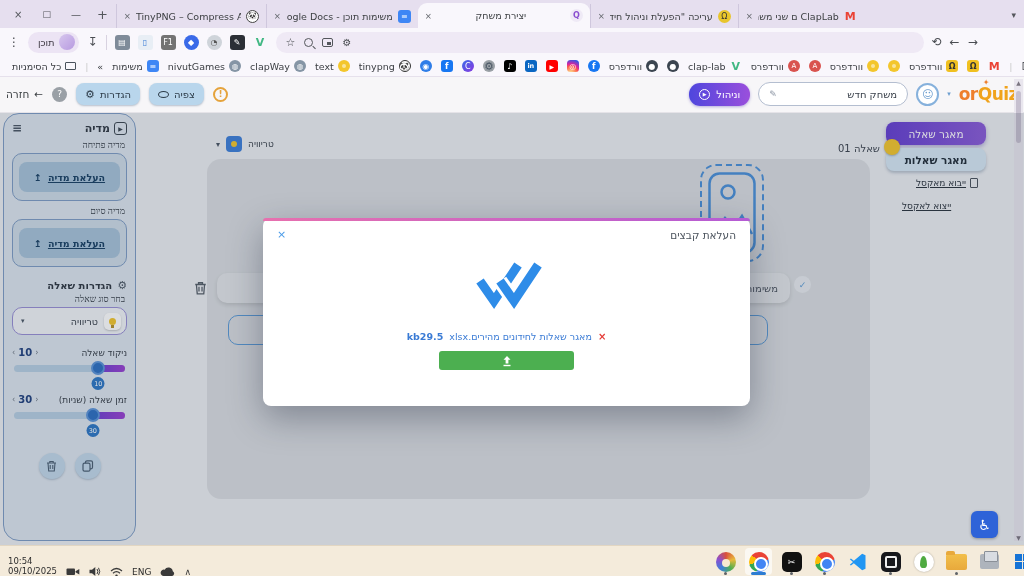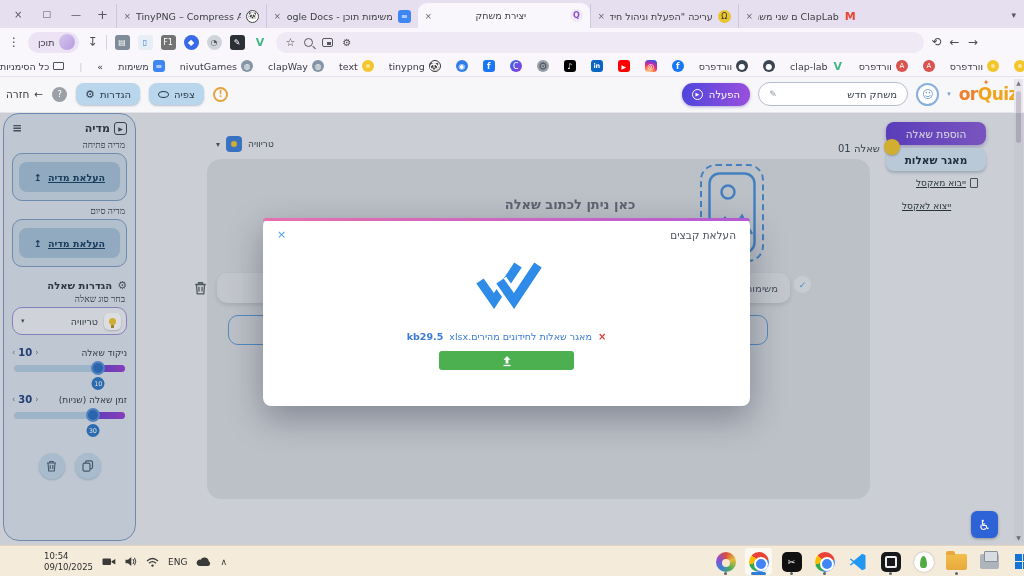--- a/index.html
+++ b/index.html
@@ -32,21 +32,21 @@
   .profile-chip .pav{width:16px;height:16px;border-radius:50%;background:linear-gradient(135deg,#d7c7ee,#b79ae0);}
   .vsep{width:1px;height:15px;background:#d8d2e0;}
   .ext{width:15px;height:15px;border-radius:3px;display:flex;align-items:center;justify-content:center;font-size:8px;color:#fff;}
   .addr{flex:0 0 648px;height:21px;background:#efe9f5;border-radius:11px;display:flex;align-items:center;padding:0 10px;gap:9px;}
   .addr .url{margin-left:auto;direction:ltr;font-size:10.5px;color:#202124;white-space:nowrap;}
   .mag{width:9px;height:9px;border:1.3px solid #54575c;border-radius:50%;position:relative;}
   .mag::after{content:"";position:absolute;width:4px;height:1.3px;background:#54575c;transform:rotate(45deg);left:7px;top:8px;}
   .pip{width:11px;height:9px;border:1.2px solid #54575c;border-radius:2px;position:relative;}
   .pip::after{content:"";position:absolute;right:1px;bottom:1px;width:4px;height:3px;background:#54575c;}
 
-  .bookmarks{position:absolute;top:56px;left:0;width:1024px;height:21px;background:#f9f7fc;display:flex;align-items:center;padding:0 0;gap:15px;font-size:9.5px;color:#3a3d42;border-bottom:1px solid #e6e1ec;}
+  .bookmarks{position:absolute;top:56px;left:0;width:1024px;height:21px;background:#f9f7fc;display:flex;align-items:center;padding:0 12px;gap:9px;font-size:9.5px;color:#3a3d42;border-bottom:1px solid #e6e1ec;}
   .bm{display:flex;align-items:center;gap:4px;white-space:nowrap;}
   .fv{width:12px;height:12px;border-radius:3px;display:inline-flex;align-items:center;justify-content:center;font-size:8px;color:#fff;flex:0 0 auto;}
   .fv.docs{background:#3e86f5;}
   .fv.globe{background:#8595a5;border-radius:50%;}
   .fv.lamp{background:#f3c62c;border-radius:50%;}
   .fv.lamp::after{content:"";width:4px;height:4px;border-radius:50%;background:#fff8;}
   .fv.panda{background:#fff;border:1px solid #333;border-radius:50%;}
   .fv.blue-eye{background:#2e7de8;border-radius:50%;}
   .fv.fsq{background:#1877f2;font-weight:bold;}
   .fv.bluec{background:linear-gradient(135deg,#3a6ae8,#8a3ae0);border-radius:50%;}
@@ -149,21 +149,21 @@
   .file-row .rm{color:#e53935;font-weight:bold;font-size:10px;}
   .file-row .fsize{direction:ltr;font-weight:bold;}
   .upload-go{width:135px;height:19px;margin:9px auto 0;background:#4caf50;border-radius:3px;display:flex;align-items:center;justify-content:center;color:#fff;}
 
   .a11y{position:absolute;left:971px;top:434px;width:27px;height:27px;border-radius:6px;background:#2e63d8;color:#fff;display:flex;align-items:center;justify-content:center;font-size:14px;z-index:6;box-shadow:0 1px 3px rgba(0,0,0,.3);}
   .sbar{position:absolute;left:1014px;top:2px;width:9px;height:462px;background:#e9e6ee;display:flex;flex-direction:column;justify-content:space-between;align-items:center;font-size:6px;color:#7a7580;}
   .sbar .sthumb{position:absolute;top:12px;left:2px;width:5px;height:52px;border-radius:3px;background:#c6c0cf;}
 
   
   .taskbar{position:absolute;top:545px;left:0;width:1024px;height:31px;background:#f4ebdb;border-top:1px solid #e2d6c2;}
-  .tray{position:absolute;left:8px;top:0;height:31px;display:flex;align-items:center;gap:9px;margin-left:36px;}
+  .tray{position:absolute;left:8px;top:0;height:31px;display:flex;align-items:flex-end;gap:9px;}
   .clock{font-size:8.5px;color:#2e2e2e;line-height:1.25;}
   .tray .tico{display:flex;align-items:center;}
   .tray .lang{font-size:9px;color:#2e2e2e;}
   .apps{position:absolute;left:712px;top:2px;display:flex;align-items:center;gap:6px;}
   .tile{width:27px;height:27px;display:flex;align-items:center;justify-content:center;position:relative;}
   .tile.active{background:rgba(255,255,255,.65);border-radius:4px;}
   .tile.active::after{content:"";position:absolute;bottom:0;left:6px;width:15px;height:3px;border-radius:2px;background:#2d7dd2;}
   .tile .rdot{position:absolute;bottom:0;left:12px;width:3px;height:3px;border-radius:50%;background:#5f6368;}
   .ic-chrome{width:20px;height:20px;border-radius:50%;background:conic-gradient(from -45deg,#ea4335 0 120deg,#4285f4 120deg 240deg,#34a853 240deg 300deg,#fbbc05 300deg 360deg);position:relative;}
   .ic-chrome::after{content:"";position:absolute;left:5px;top:5px;width:10px;height:10px;border-radius:50%;background:#4285f4;border:2px solid #fff;}
@@ -320,21 +320,21 @@
           <span class="or">or</span><span class="qz">Quiz</span>
           <span class="star">✦</span>
         </span>
         <span class="caret">▾</span>
         <span class="avatar">☺</span>
         <span class="gname">
           <span>משחק חדש</span>
           <span class="pen">✎</span>
         </span>
         <span class="playbtn">
-          <span>הפעלה</span>
+          <span>וניהול</span>
           <span class="pico">▶</span>
         </span>
       </div>
       <div class="hdr-left">
         <span class="backlink">
           <span>חזרה</span>
           <span>←</span>
         </span>
         <span class="helpc">?</span>
         <span class="bluebtn">
@@ -342,21 +342,21 @@
           <span>הגדרות</span>
         </span>
         <span class="bluebtn">
           <span class="eyeic"></span>
           <span>צפיה</span>
         </span>
         <span class="warnc">!</span>
       </div>
     </div>
 
-    <div class="rsb-add">הוספת שאלה</div>
+    <div class="rsb-add">מאגר שאלה</div>
     <div class="rsb-bank">מאגר שאלות</div>
     <div class="rsb-link" style="left:916px;top:101px">
       <span class="doc-ic"></span>
       <span>ייבוא מאקסל</span>
     </div>
     <div class="rsb-link" style="left:902px;top:124px">
       <span>ייצוא לאקסל</span>
     </div>
 
     <div class="lsb">
@@ -443,21 +443,20 @@
     <div class="qno">שאלה 01</div>
     <div class="qlamp"></div>
     <div class="media-drop">
       <svg width="48" height="82" viewBox="0 0 48 82">
           <rect x="1.5" y="1.5" width="45" height="79" rx="10" fill="none" stroke="#4a90d9" stroke-width="2.5"></rect>
           <circle cx="20" cy="20" r="6.5" fill="none" stroke="#4a90d9" stroke-width="2.5"></circle>
           <path d="M5 62 L17 46 L26 56 L34 44 L44 62" fill="none" stroke="#4a90d9" stroke-width="2.5"></path>
           <circle cx="16" cy="72" r="5" fill="none" stroke="#4a90d9" stroke-width="2.5"></circle>
         </svg>
     </div>
-    <div class="qph">כאן ניתן לכתוב שאלה</div>
     <div class="trash-free">
       <svg width="13" height="14" viewBox="0 0 11 12">
           <path d="M1 3 H10 M3.8 3 V1.5 H7.2 V3 M2 3 L2.7 11 H8.3 L9 3 M4.2 5 V9 M6.8 5 V9" fill="none" stroke="#555e68" stroke-width="1.1"></path>
         </svg>
     </div>
     <div class="ans-pill">
       <span>משימות</span>
       <b>01</b>
     </div>
     <div class="ans-check">✓</div>

